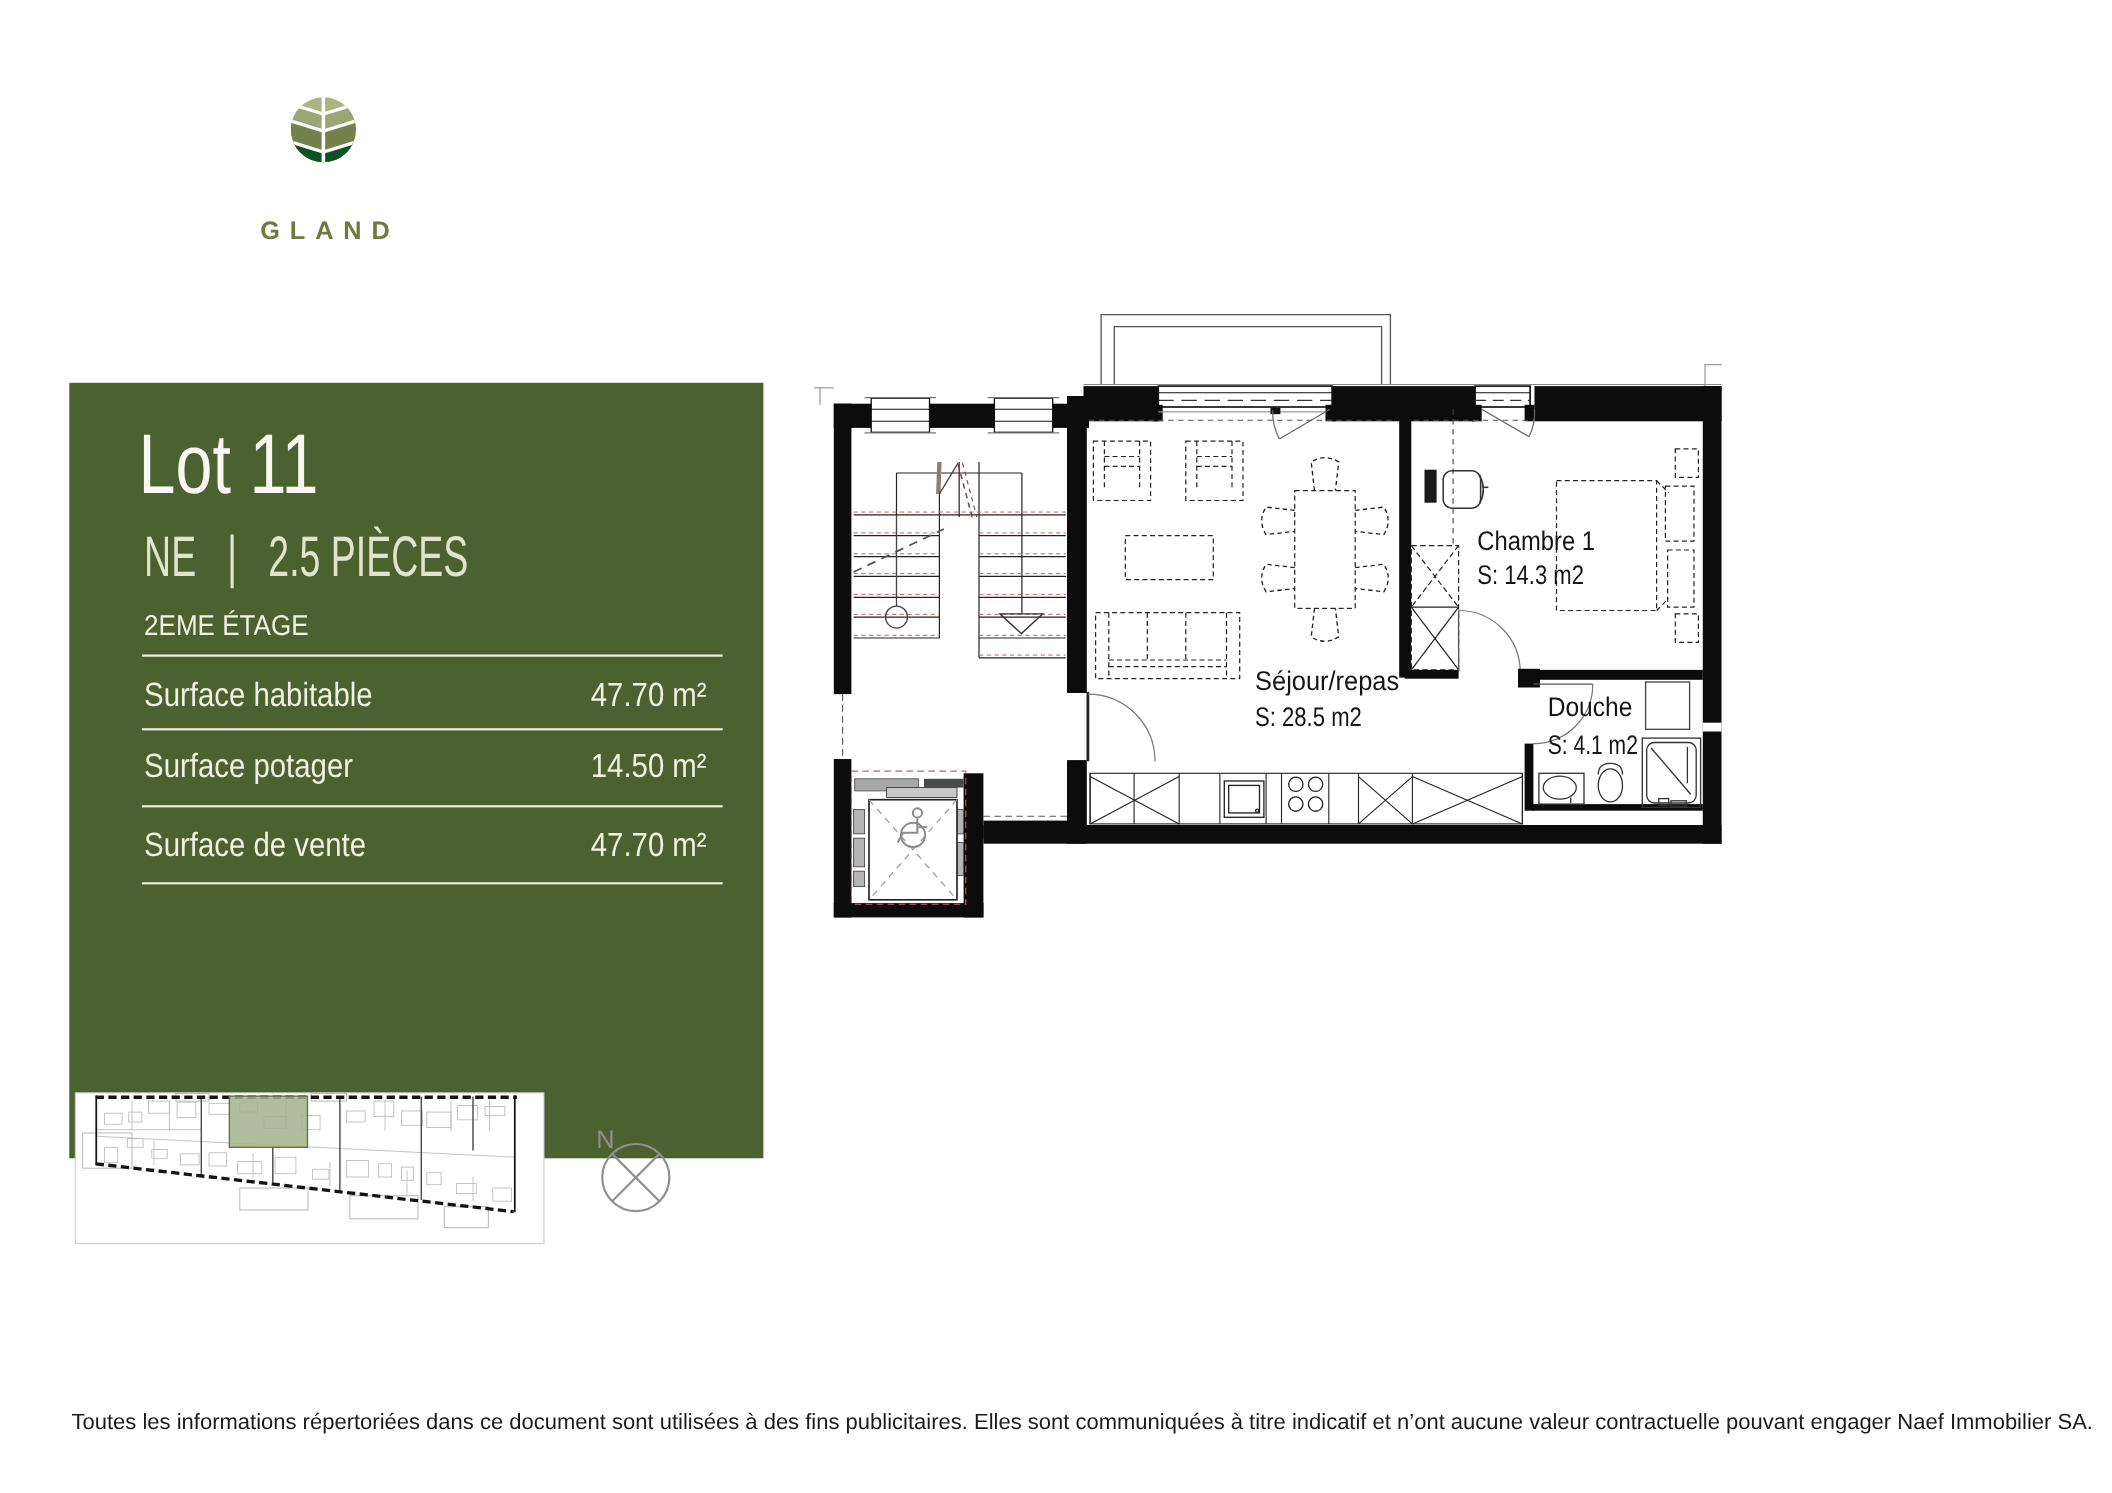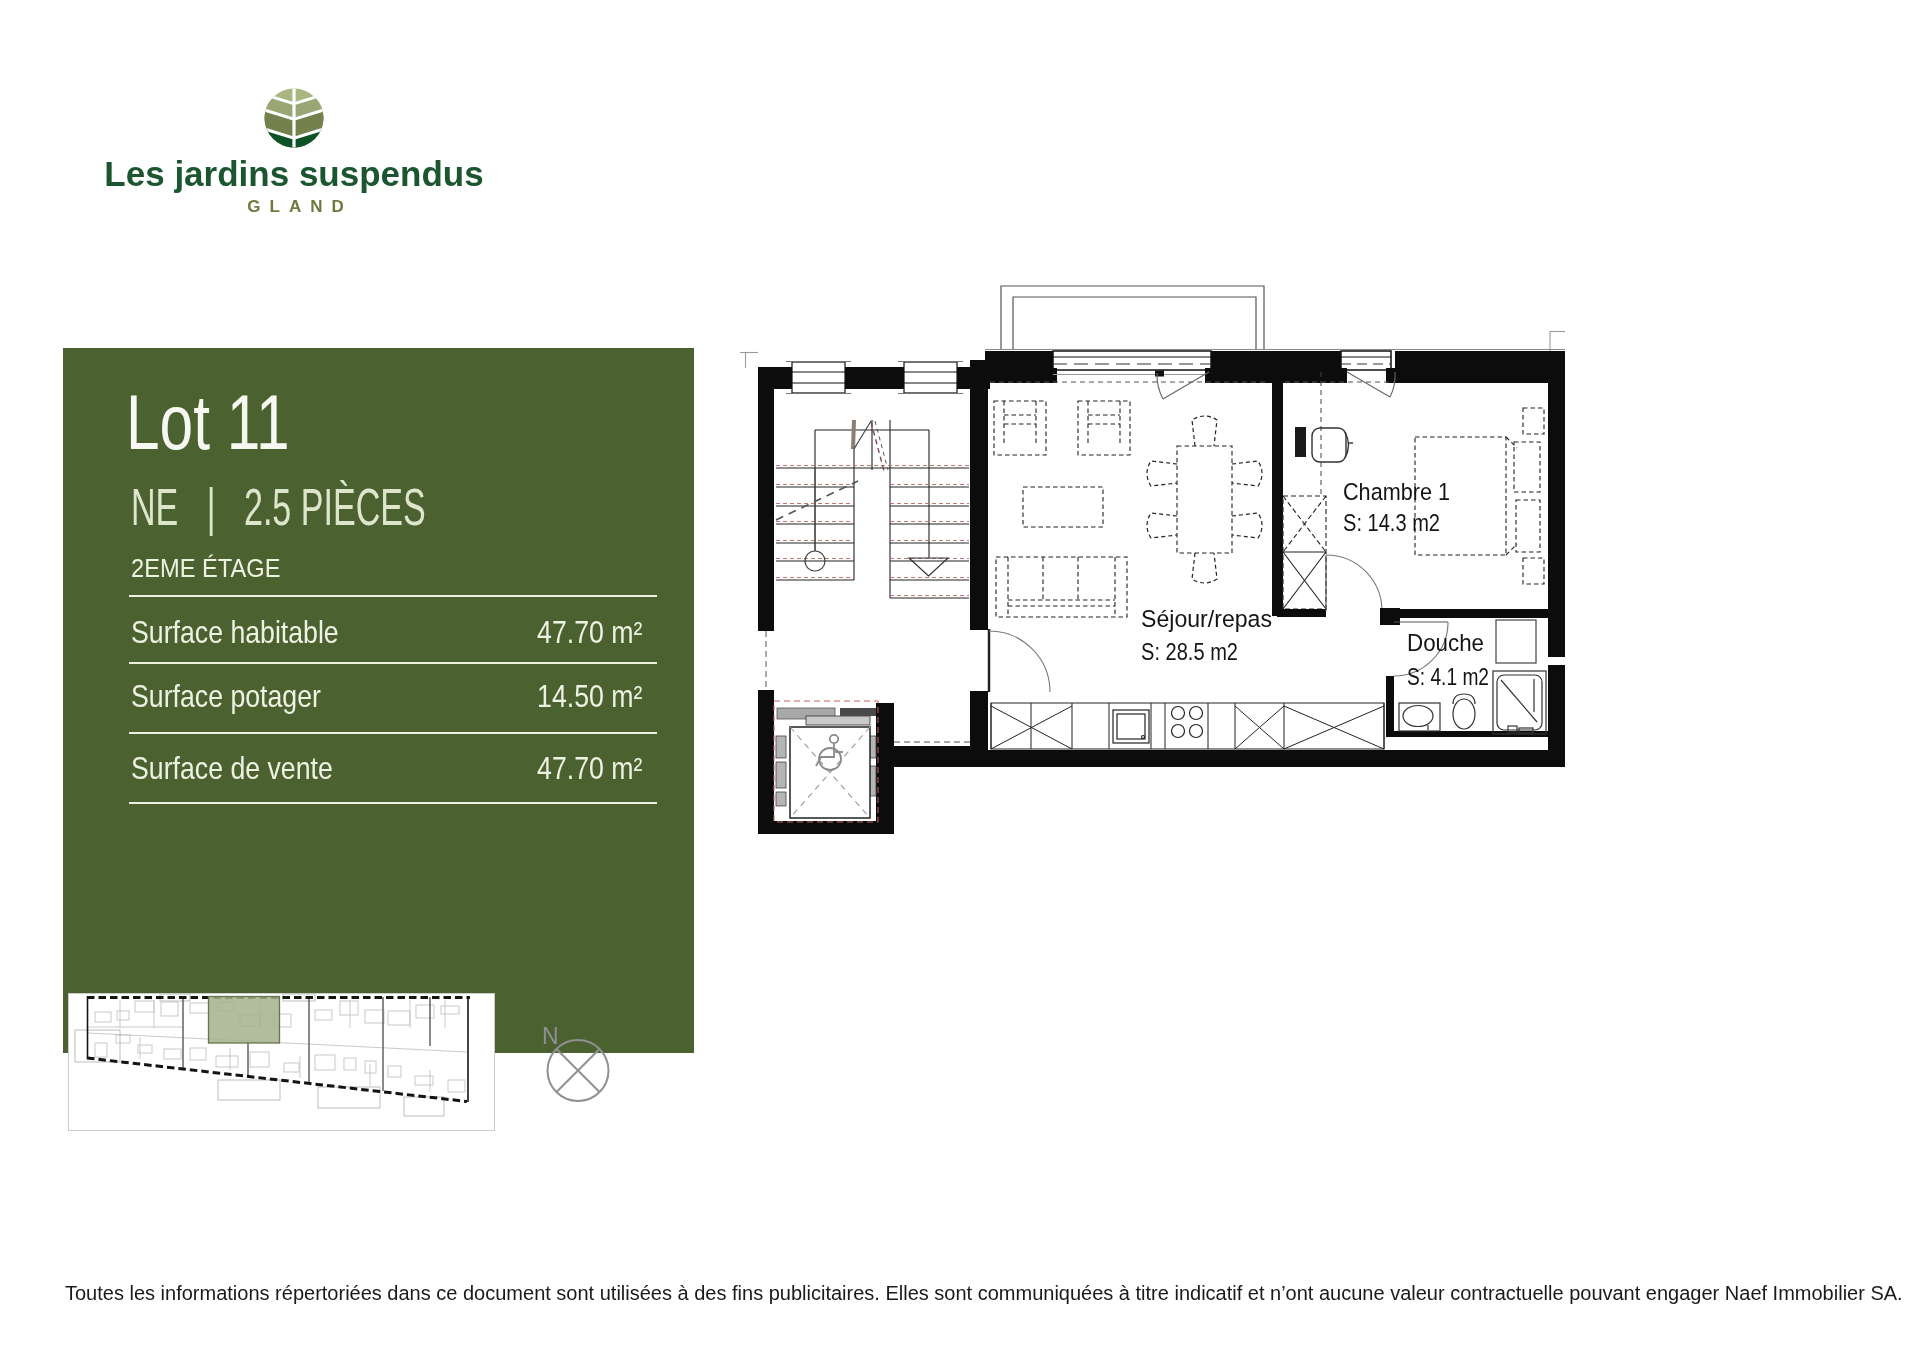--- a/index.html
+++ b/index.html
@@ -21,23 +21,22 @@
     <polygon points="0,8 32,18.4 64,8 64,64 0,64" fill="#9aa774"></polygon>
     <polygon points="0,23.3 32,33.8 64,23.3 64,64 0,64" fill="#74814c"></polygon>
     <polygon points="0,42.4 32,52.9 64,42.4 64,64 0,64" fill="#0d5226"></polygon>
     <polyline points="-2,7.3 32,17.7 66,7.3" fill="none" stroke="#fff" stroke-width="3"></polyline>
     <polyline points="-2,22.6 32,33.1 66,22.6" fill="none" stroke="#fff" stroke-width="3"></polyline>
     <polyline points="-2,41.7 32,52.2 66,41.7" fill="none" stroke="#fff" stroke-width="3"></polyline>
     <rect x="30.4" y="0" width="3.2" height="64" fill="#fff"></rect>
   </g>
 </svg>
 
-<div class="abs" style="left:294px;top:156px;transform:translateX(-50%);white-space:nowrap;font-weight:bold;font-size:35px;line-height:1;color:#1c5631;">Les jardins suspendus</div>
-
-<div class="abs" style="left:300px;top:198px;transform:translateX(-50%);white-space:nowrap;font-weight:bold;font-size:17px;line-height:1;color:#6d7b3f;letter-spacing:9px;">GLAND</div>
+
+<div class="abs" style="left:300px;top:198px;transform:translateX(-50%);white-space:nowrap;font-weight:bold;font-size:23px;line-height:1;color:#6d7b3f;letter-spacing:9px;">GLAND</div>
 
 <div class="abs" style="left:63px;top:348px;width:631px;height:705px;background:#4c6130;color:#eef2e2;">
 
   <div class="abs" style="left:63px;top:36px;font-size:77px;font-weight:400;line-height:1;color:#f7f8f2;transform:scaleX(0.785);transform-origin:0 0;white-space:nowrap;">Lot 11</div>
 
   <div class="abs" style="left:68px;top:133px;font-size:52px;font-weight:300;line-height:1;color:#dde5cd;transform:scaleX(0.655);transform-origin:0 0;white-space:nowrap;">NE&nbsp;&nbsp; |&nbsp;&nbsp; 2.5 PIÈCES</div>
 
   <div class="abs" style="left:68px;top:207px;font-size:26px;font-weight:400;line-height:1;color:#eef2e2;transform:scaleX(0.91);transform-origin:0 0;white-space:nowrap;">2EME ÉTAGE</div>
 
   <div class="abs" style="left:66px;top:247px;width:528px;height:2px;background:#edf1e0;"></div>

